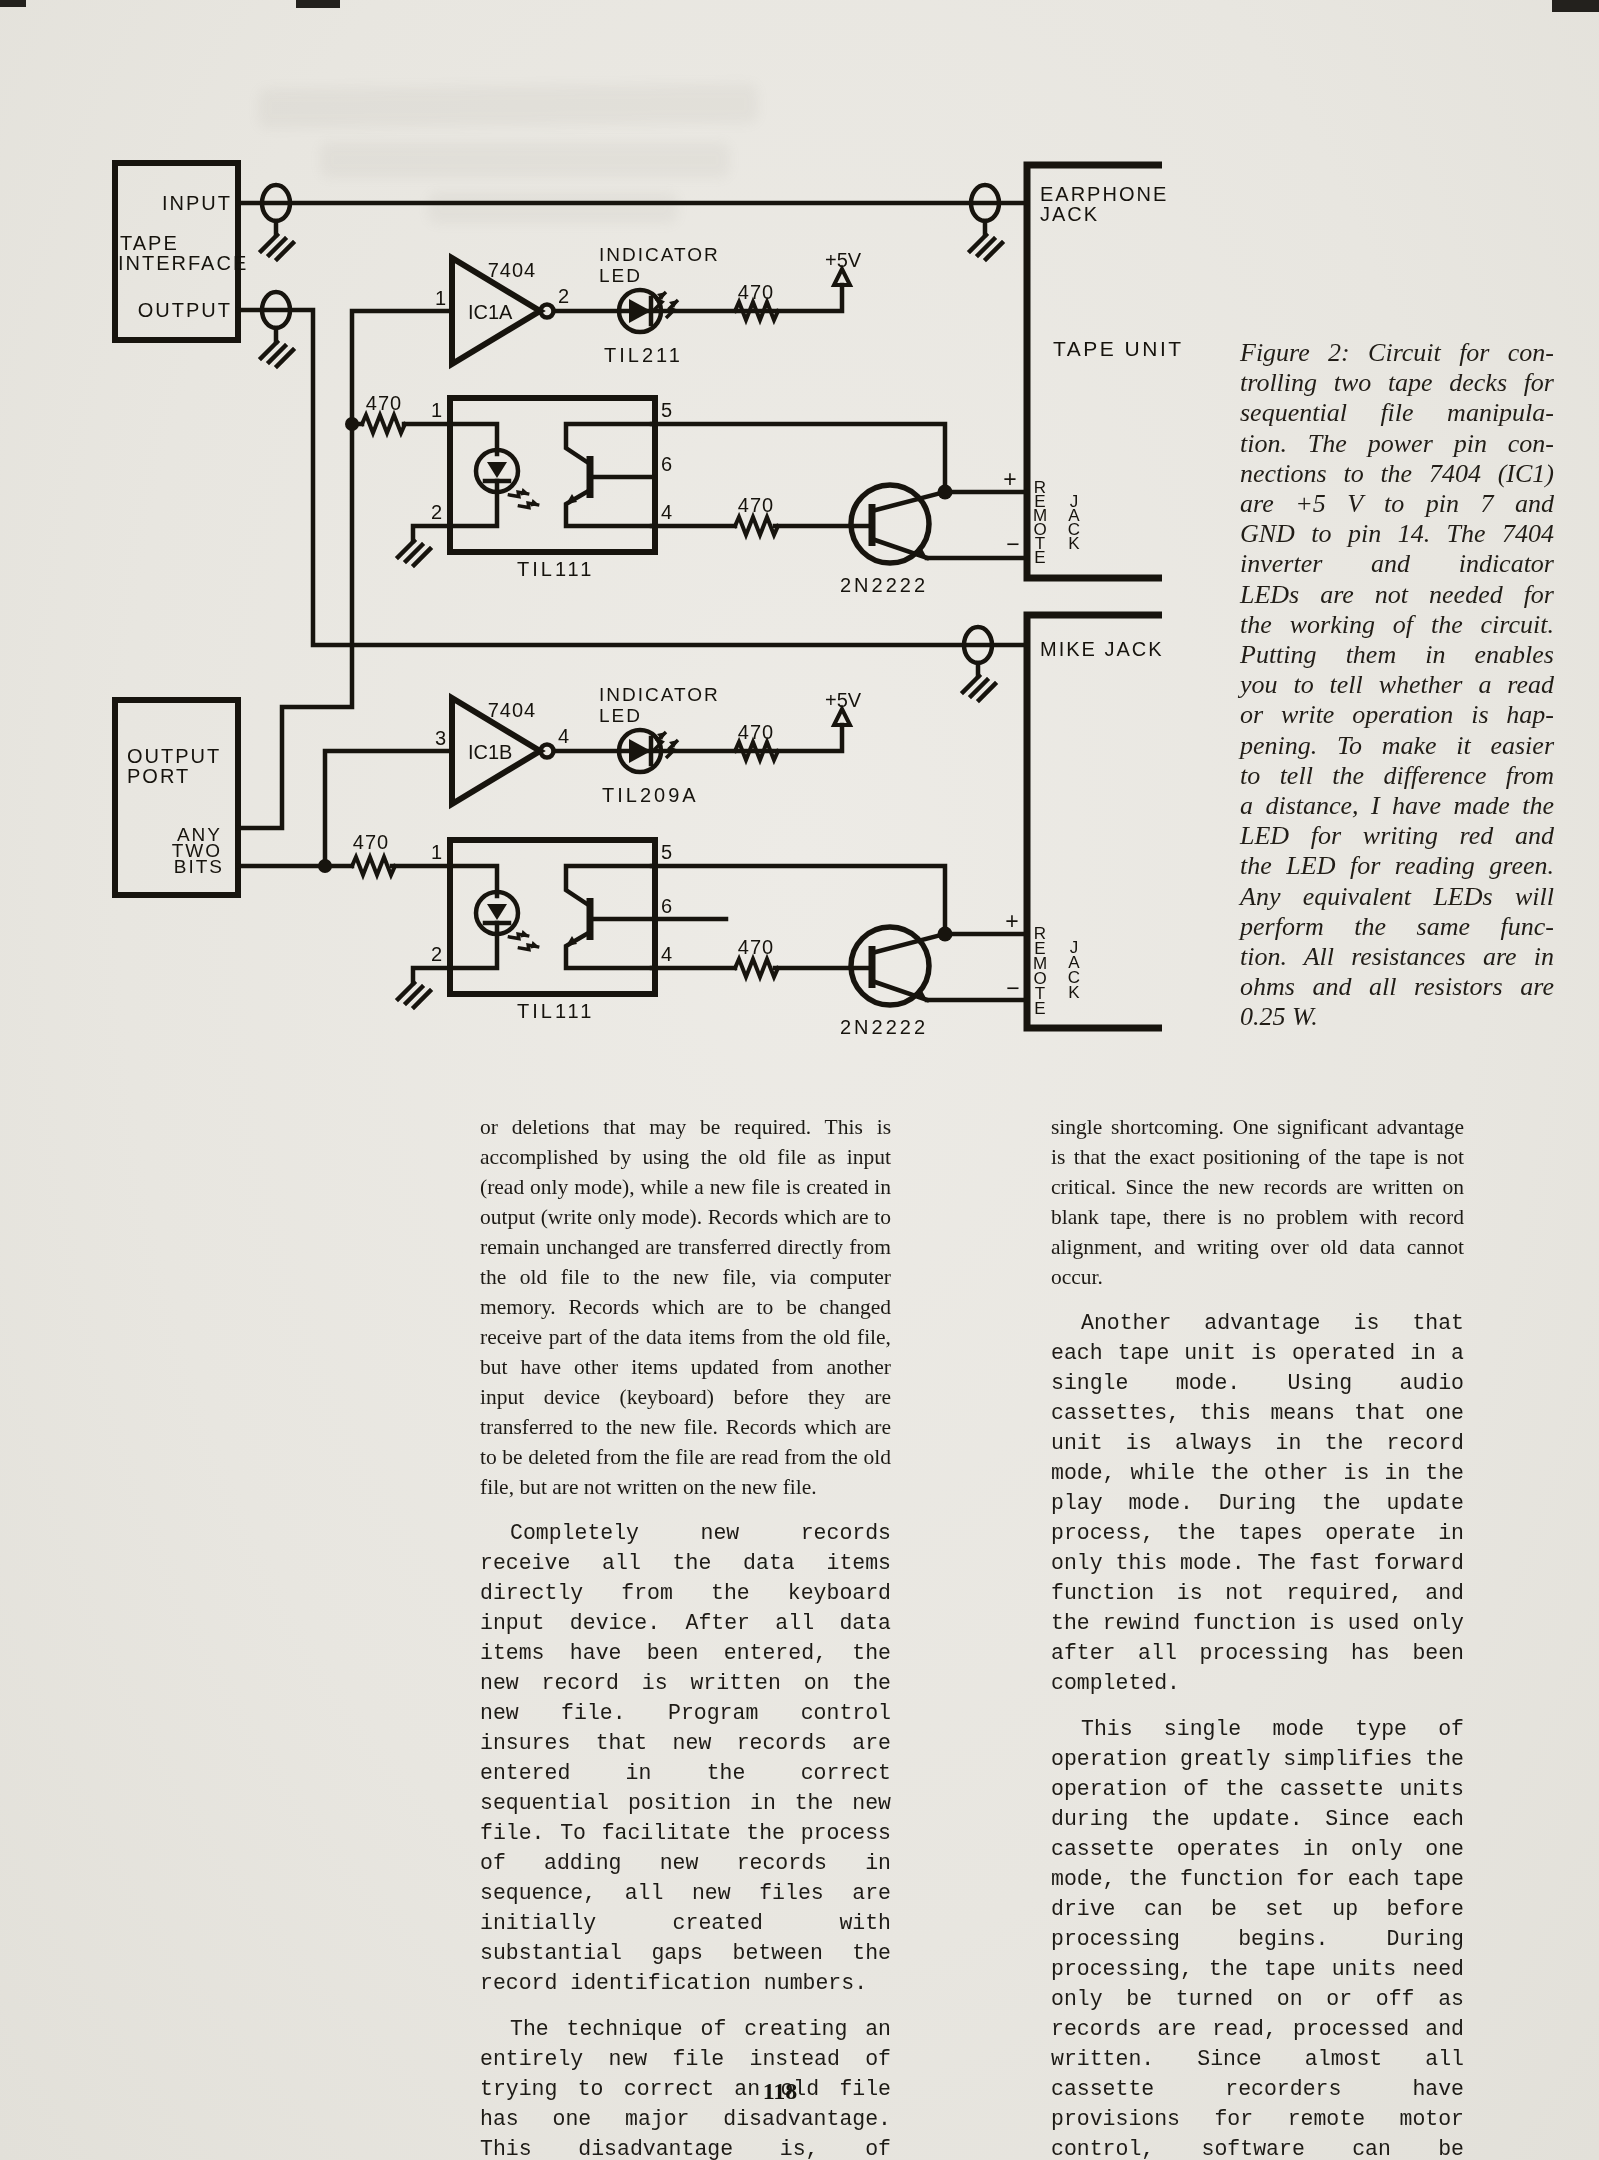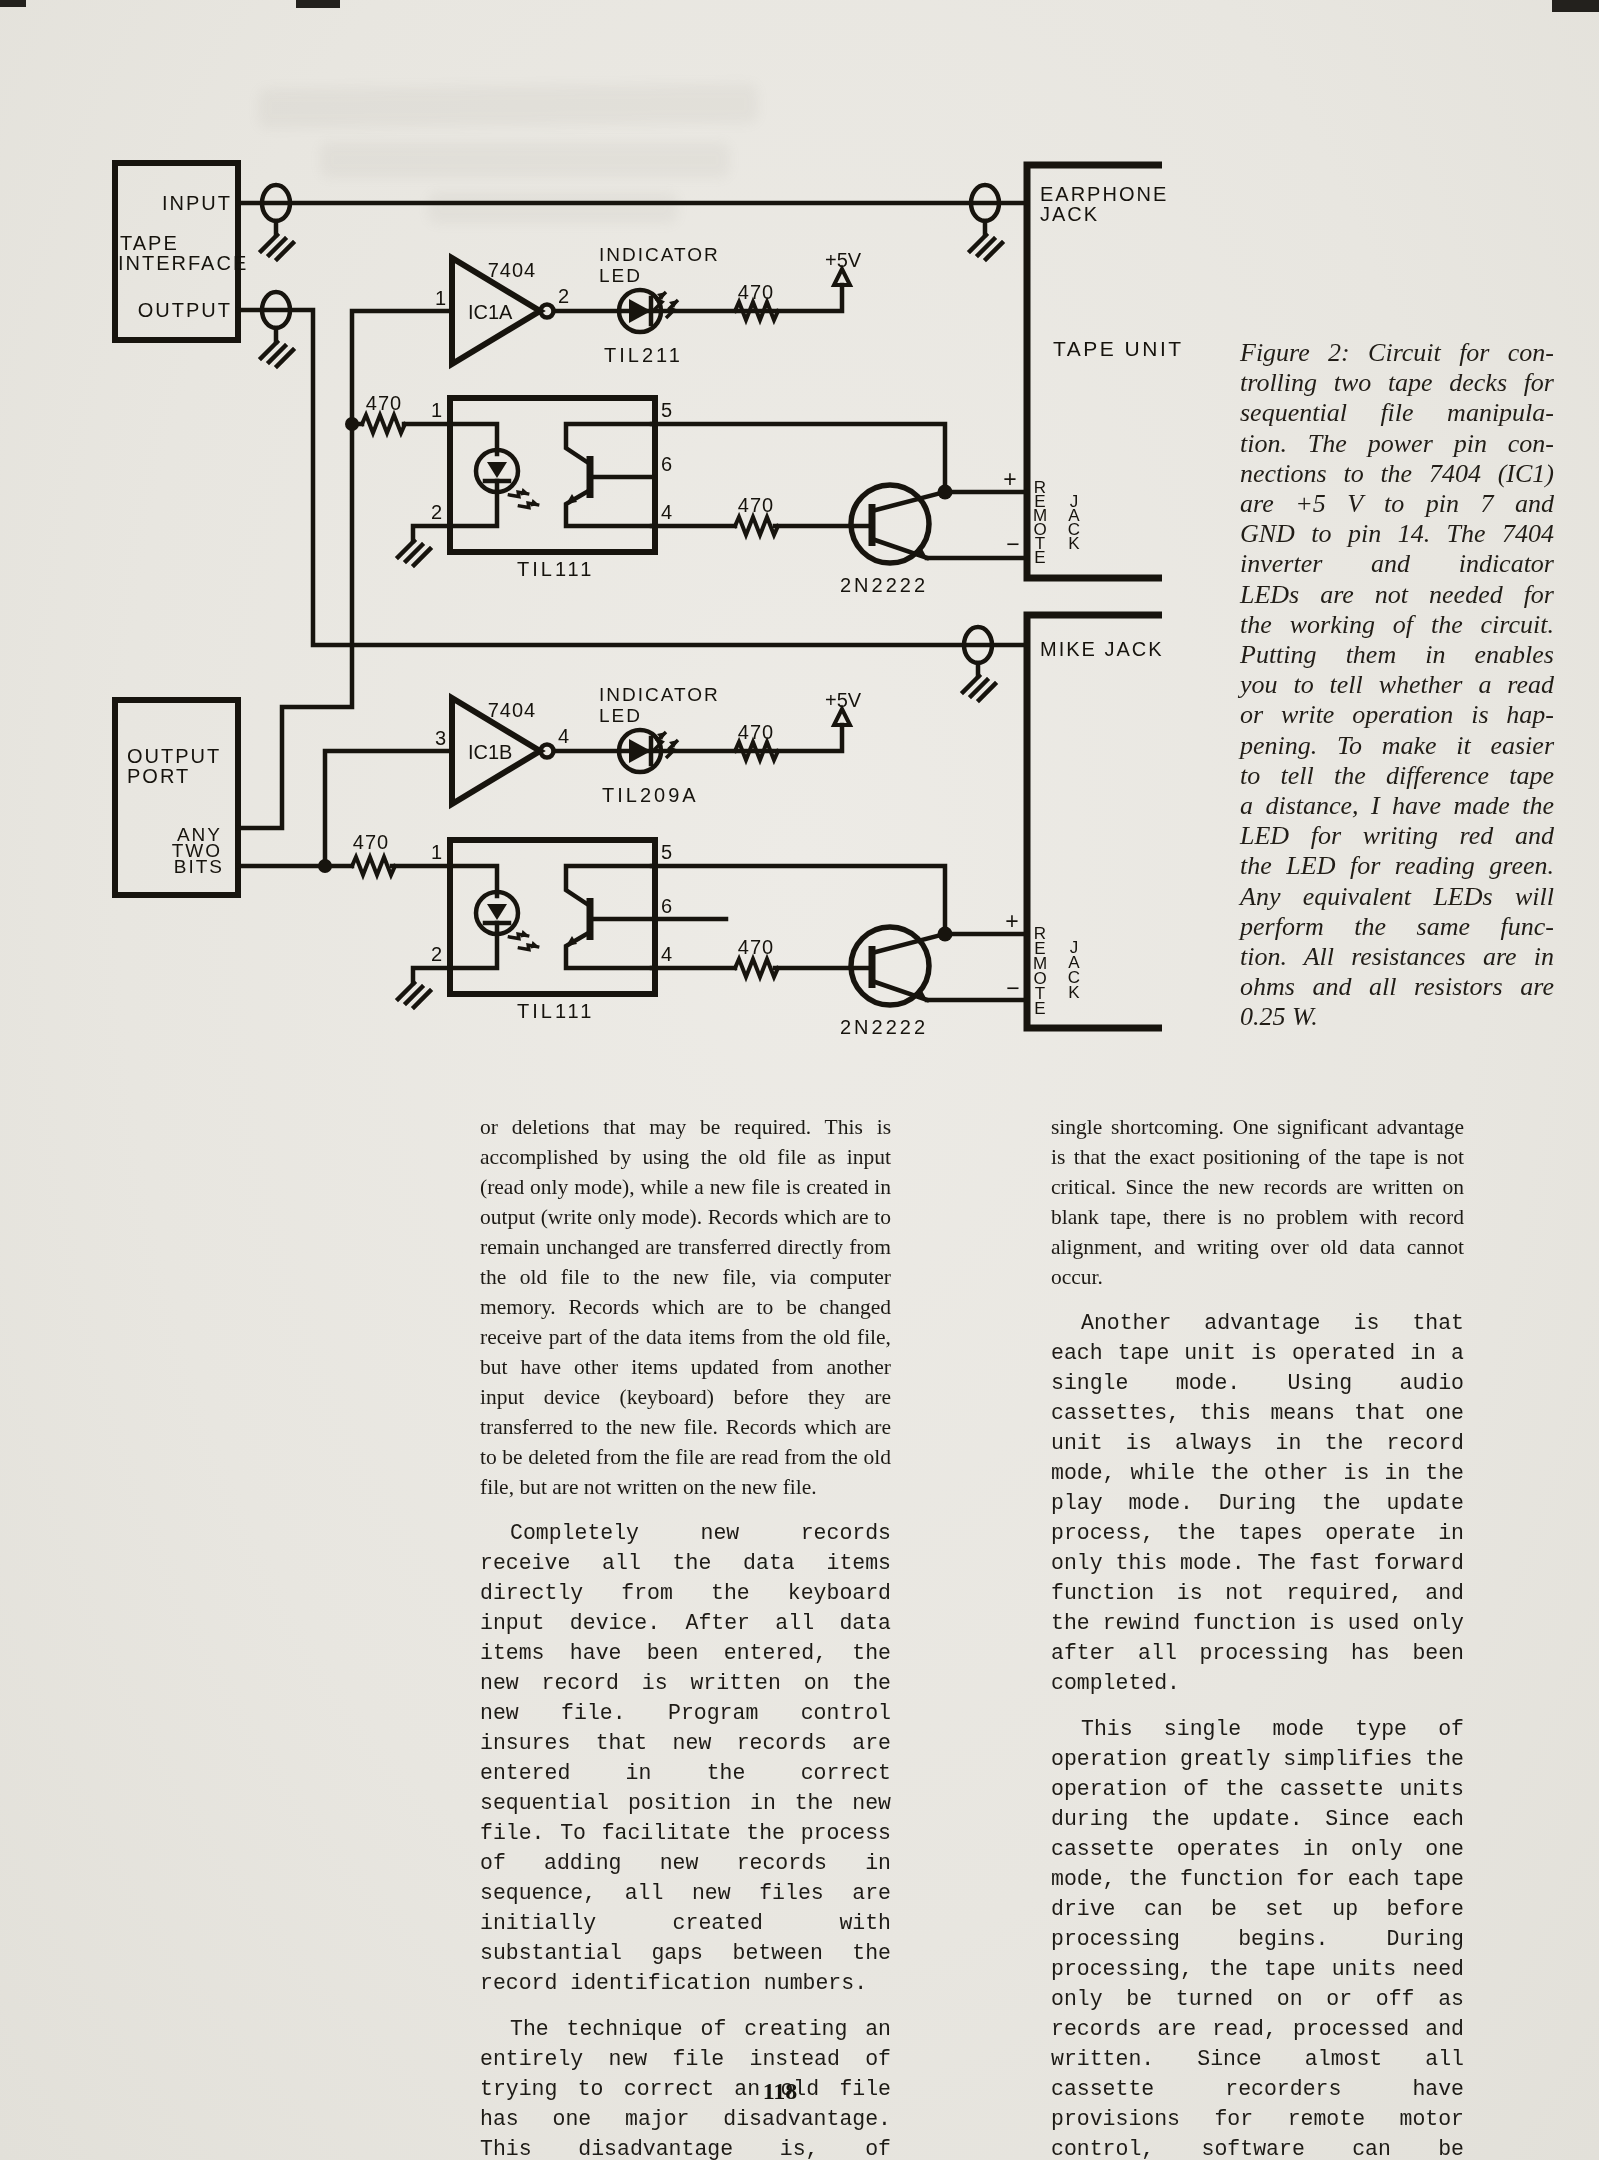--- a/index.html
+++ b/index.html
@@ -274,21 +274,21 @@
     <div class="cap-line">nections to the 7404 (IC1)</div>
     <div class="cap-line">are +5 V to pin 7 and</div>
     <div class="cap-line">GND to pin 14. The 7404</div>
     <div class="cap-line">inverter and indicator</div>
     <div class="cap-line">LEDs are not needed for</div>
     <div class="cap-line">the working of the circuit.</div>
     <div class="cap-line">Putting them in enables</div>
     <div class="cap-line">you to tell whether a read</div>
     <div class="cap-line">or write operation is hap-</div>
     <div class="cap-line">pening. To make it easier</div>
-    <div class="cap-line">to tell the difference tape</div>
+    <div class="cap-line">to tell the difference from</div>
     <div class="cap-line">a distance, I have made the</div>
     <div class="cap-line">LED for writing red and</div>
     <div class="cap-line">the LED for reading green.</div>
     <div class="cap-line">Any equivalent LEDs will</div>
     <div class="cap-line">perform the same func-</div>
     <div class="cap-line">tion. All resistances are in</div>
     <div class="cap-line">ohms and all resistors are</div>
     <div class="cap-line cap-end">0.25 W.</div>
   </div>
 

